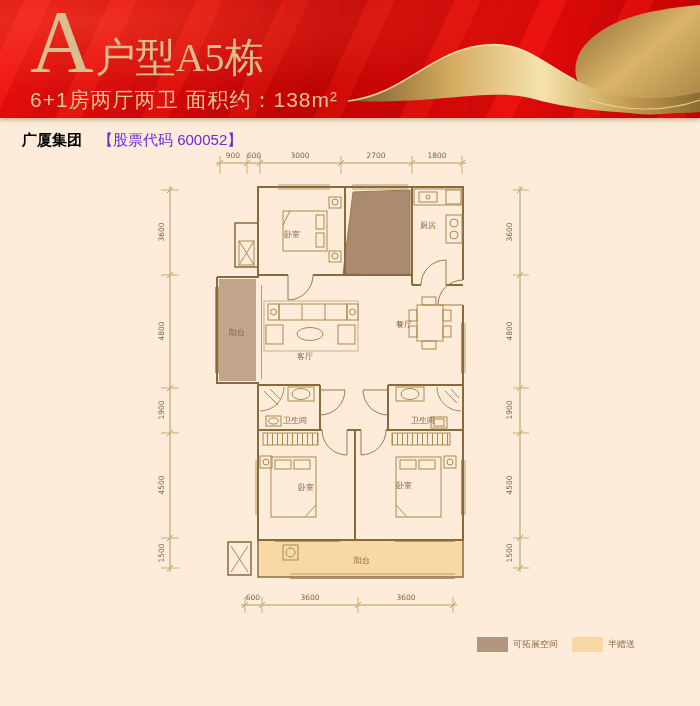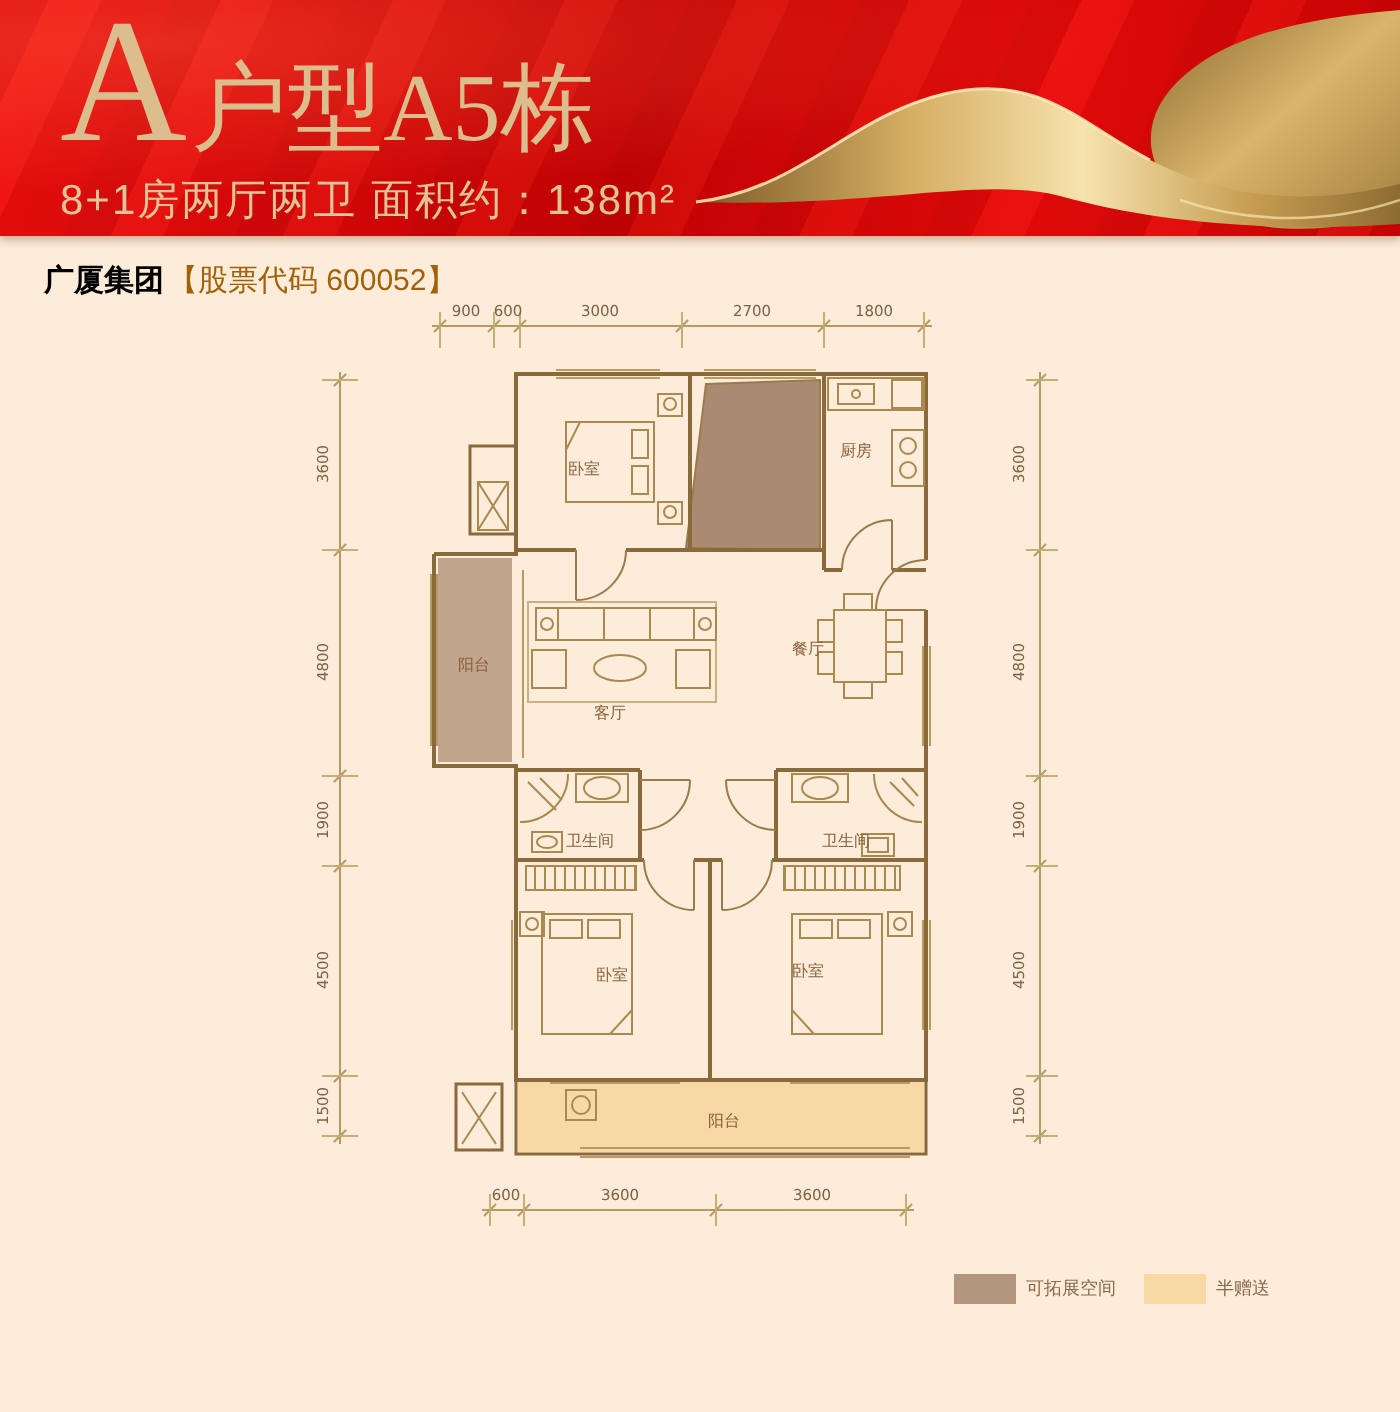--- a/index.html
+++ b/index.html
@@ -12,27 +12,27 @@
     background:
       radial-gradient(ellipse at 12% 18%, rgba(255,90,60,.40), transparent 55%),
       repeating-linear-gradient(115deg, rgba(130,0,0,.16) 0 22px, rgba(255,70,45,.12) 22px 46px, rgba(160,0,0,.14) 46px 78px),
       linear-gradient(100deg,#ef1010,#c60303 45%,#e80b0b 75%,#cb0404);
     box-shadow:0 2px 4px rgba(120,60,20,.35);
   }
   .ribbon-svg{position:absolute;right:0;top:0;}
   .banner-text{position:absolute;left:30px;top:0;}
   .title-line{display:flex;align-items:baseline;height:84px;}
   .big-a{font-family:"Liberation Serif","DejaVu Serif",serif;font-size:88px;line-height:84px;color:#dcbd8e;letter-spacing:0;}
-  .title-rest{font-family:"Liberation Serif","DejaVu Serif",serif;font-size:48px;color:#dcbd8e;margin-left:2px;}
+  .title-rest{font-family:"Liberation Serif","DejaVu Serif",serif;font-size:40px;color:#dcbd8e;margin-left:2px;}
   .subtitle{font-size:21px;color:#e0c497;margin-top:2px;letter-spacing:1px;}
 
   
   .company-line{position:absolute;left:22px;top:131px;font-size:15px;}
   .company-name{font-weight:bold;color:#000000;}
-  .company-stock{color:#a16207;margin-left:2px;}
+  .company-stock{color:#6d28d9;margin-left:16px;}
 
   
   .plan-svg{position:absolute;left:140px;top:135px;}
   .plan-svg text{font-family:"DejaVu Sans","Liberation Sans",sans-serif;}
   text.room{font-size:8px;fill:#8a5f3c;text-anchor:middle;}
   text.dim{font-size:7.5px;fill:#7d6245;text-anchor:middle;}
 
   
   .legend{position:absolute;left:477px;top:637px;display:flex;align-items:center;gap:14px;}
   .legend-item{display:flex;align-items:center;}
@@ -63,21 +63,21 @@
       <path d="M360,5 C300,10 265,22 245,45 C228,65 235,90 255,102 C285,118 330,118 360,105 Z" fill="url(#gold2)"></path>
       <path d="M8,101 C60,95 85,58 132,47 C180,36 200,62 235,80 C270,98 310,104 360,92 L360,112 C300,116 240,112 190,98 C150,88 100,104 8,101 Z" fill="url(#gold1)"></path>
       <path d="M8,101 C60,95 85,58 132,47 C180,36 200,62 235,80" fill="none" stroke="#ffeebb" stroke-width="1.5" opacity="0.85"></path>
       <path d="M250,100 C285,112 325,112 360,100" fill="none" stroke="#f8e6b2" stroke-width="1.2" opacity="0.7"></path>
     </svg>
     <div class="banner-text">
       <div class="title-line">
         <span class="big-a">A</span>
         <span class="title-rest">户型A5栋</span>
       </div>
-      <div class="subtitle">8+1房两厅两卫 面积约：138m²</div>
+      <div class="subtitle">6+1房两厅两卫 面积约：138m²</div>
     </div>
   </header>
 
   <div class="company-line">
     <span class="company-name">广厦集团</span><span class="company-stock">【股票代码 600052】</span>
   </div>
 
   <svg class="plan-svg" width="430" height="510" viewBox="0 0 430 510">
     <defs>
       <pattern id="hatch" width="5" height="10" patternUnits="userSpaceOnUse">

